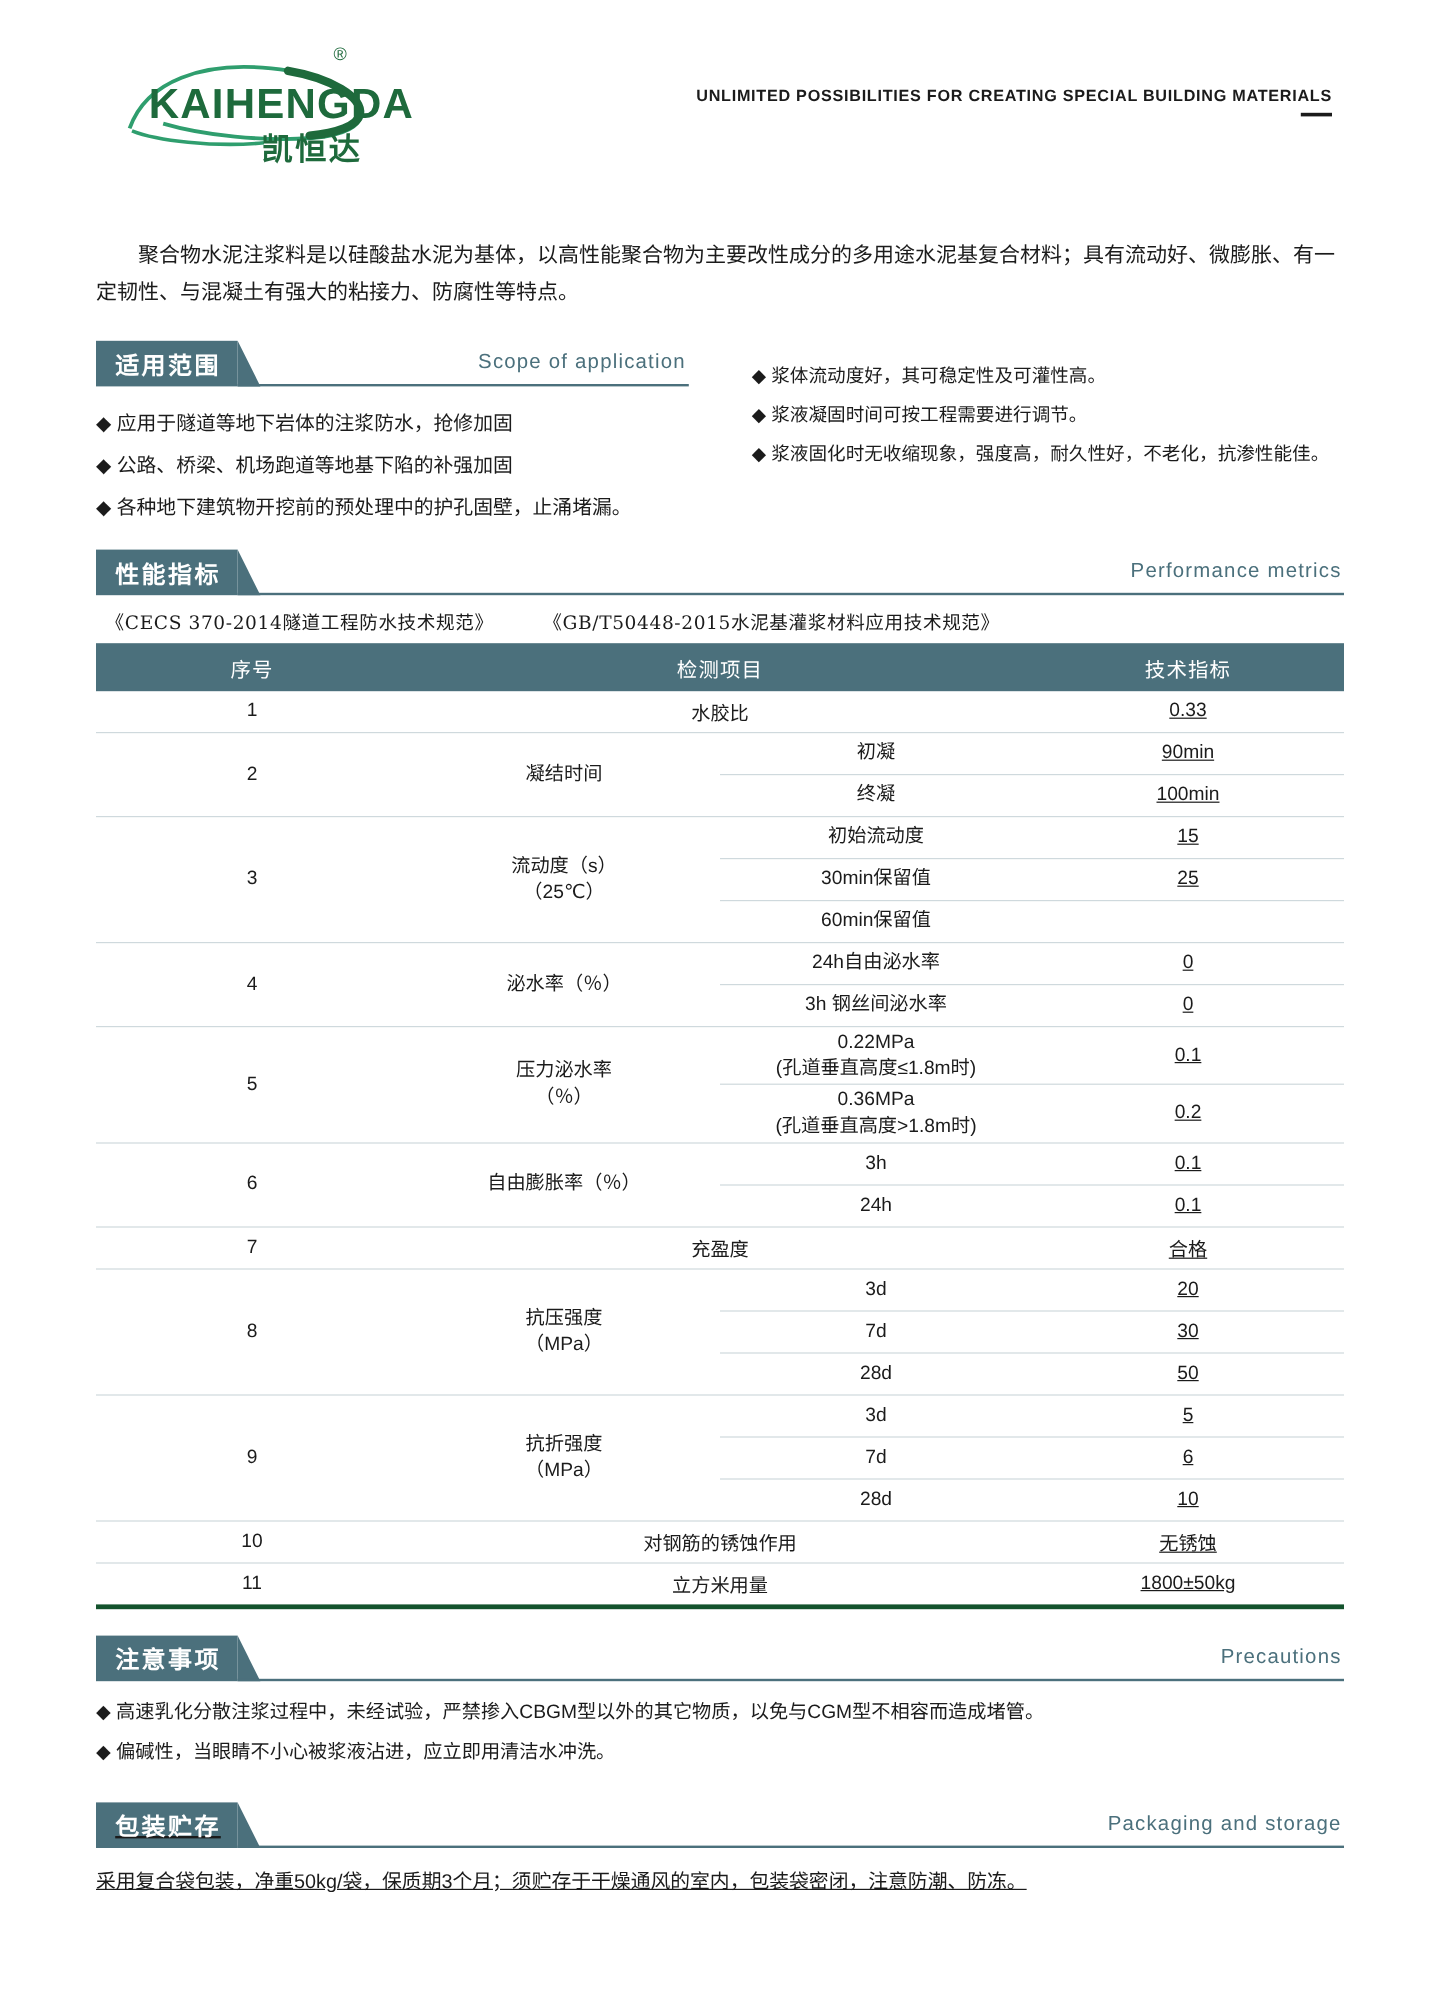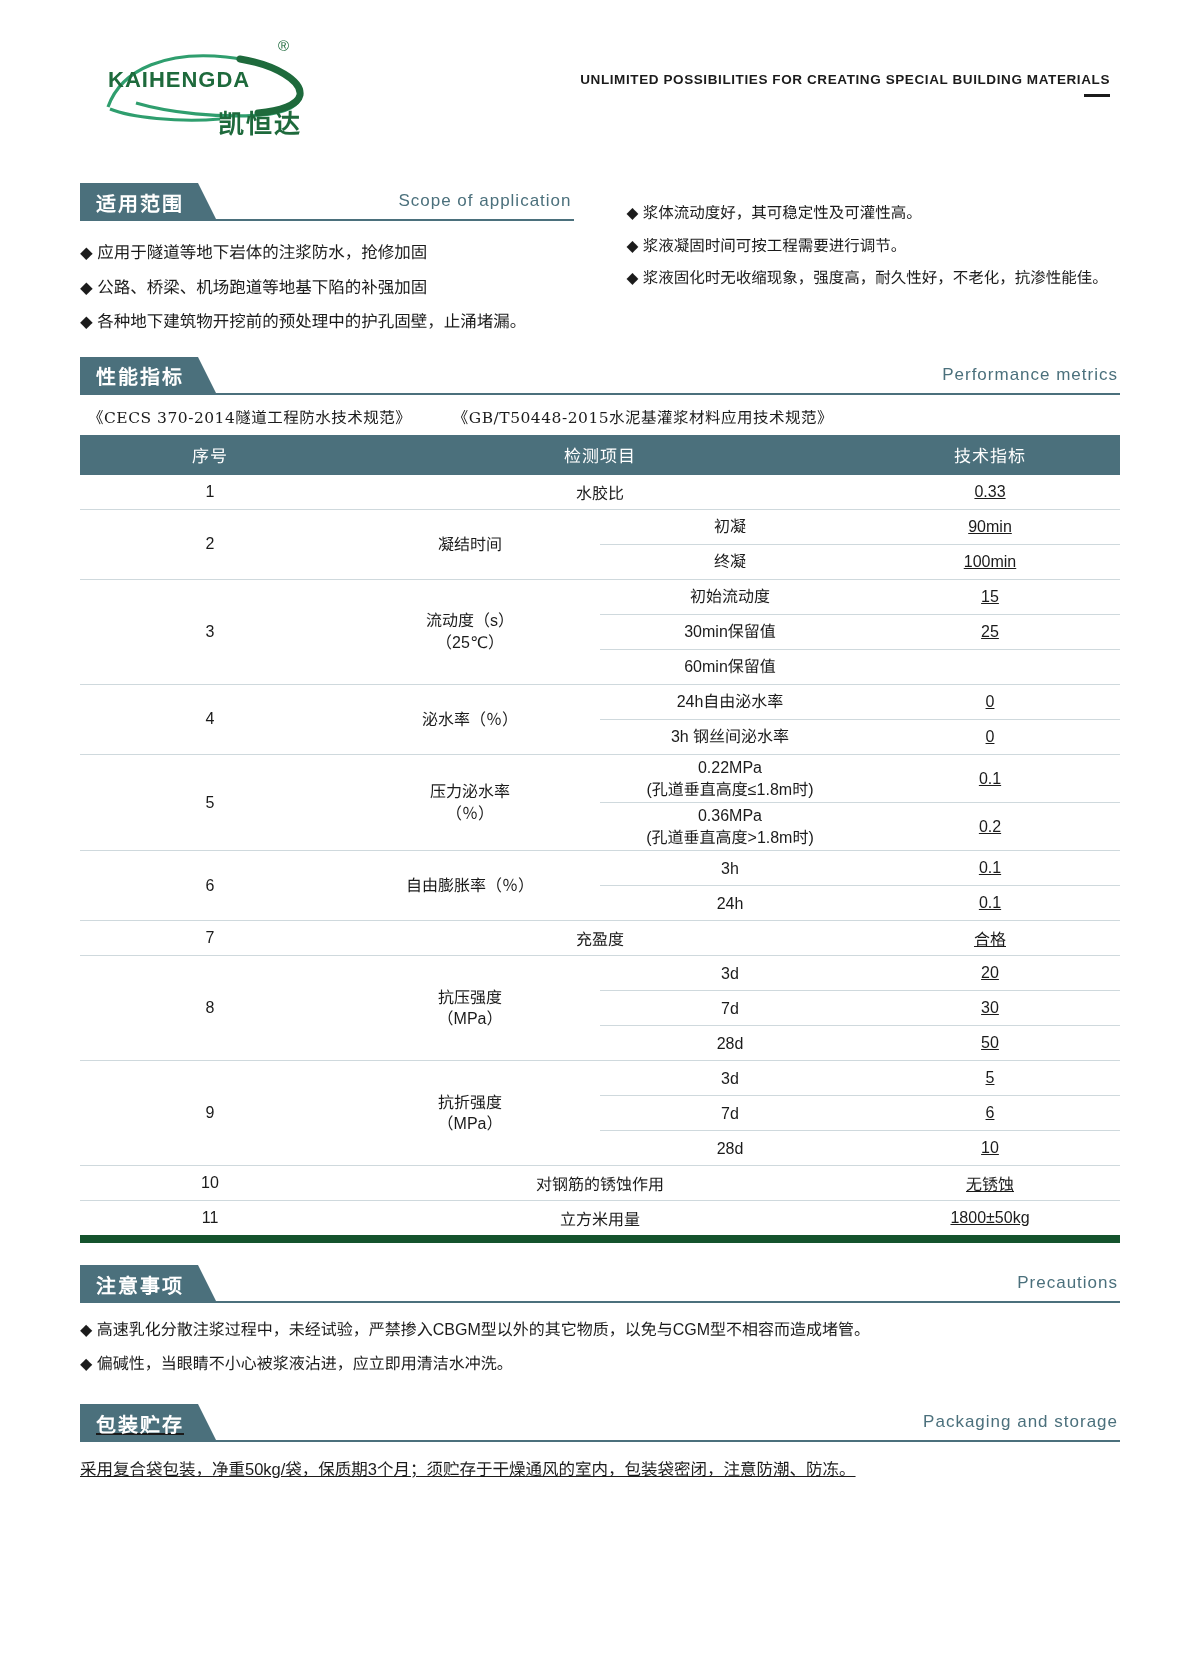--- a/index.html
+++ b/index.html
@@ -39,23 +39,23 @@
   }
   .logo-swoosh {
     position: absolute;
     left: 0;
     top: 14px;
     width: 210px;
     height: 78px;
   }
   .logo-text-en {
     position: absolute;
-    left: 8px;
+    left: 24px;
     top: 34px;
-    font-size: 22px;
+    font-size: 35px;
     font-weight: bold;
     letter-spacing: 1px;
     color: #1e6a3c;
     font-family: "Liberation Sans", sans-serif;
   }
   .logo-text-cn {
     position: absolute;
     left: 118px;
     top: 70px;
     font-size: 26px;
@@ -198,21 +198,21 @@
   }
   table.perf td {
     text-align: center;
     height: 30px;
     color: #1b1b1b;
     border-bottom: 1px solid #cfd9dd;
     padding: 2px 4px;
   }
   table.perf tr:last-child td { border-bottom: none; }
   .tbl-wrap {
-    border-bottom: 8px solid #14532d;
+    border-bottom: 4px solid #14532d;
     padding-bottom: 0;
   }
   td.idx { width: 110px; }
   td.item { width: 220px; }
   td.sub { width: 350px; }
   td.val { width: 340px; text-decoration: underline; }
   .two-line { line-height: 1.35; }
 
   
   .precautions {
@@ -245,20 +245,21 @@
       <div class="logo-reg">®</div>
       <div class="logo-text-en">KAIHENGDA</div>
       <div class="logo-text-cn">凯恒达</div>
     </div>
     <div class="slogan-wrap">
       <div class="slogan">UNLIMITED  POSSIBILITIES  FOR  CREATING SPECIAL BUILDING MATERIALS</div>
       <div class="slogan-rule"></div>
     </div>
   </div>
 
+  <div class="intro">聚合物水泥注浆料是以硅酸盐水泥为基体，以高性能聚合物为主要改性成分的多用途水泥基复合材料；具有流动好、微膨胀、有一定韧性、与混凝土有强大的粘接力、防腐性等特点。</div>
 
   <div class="two-col">
 
     <div class="col left">
       <div class="sec">
         <div class="sec-tab">适用范围</div>
         <div class="sec-line">
           <div class="sec-en">Scope of application</div>
         </div>
       </div>

